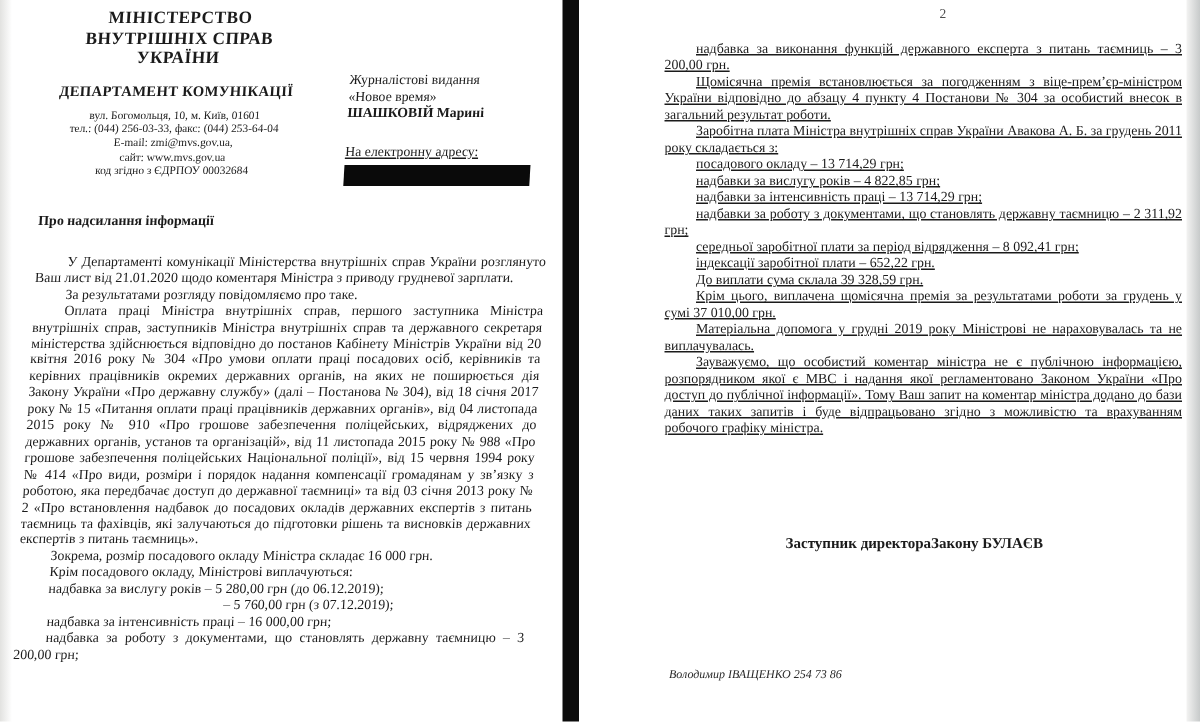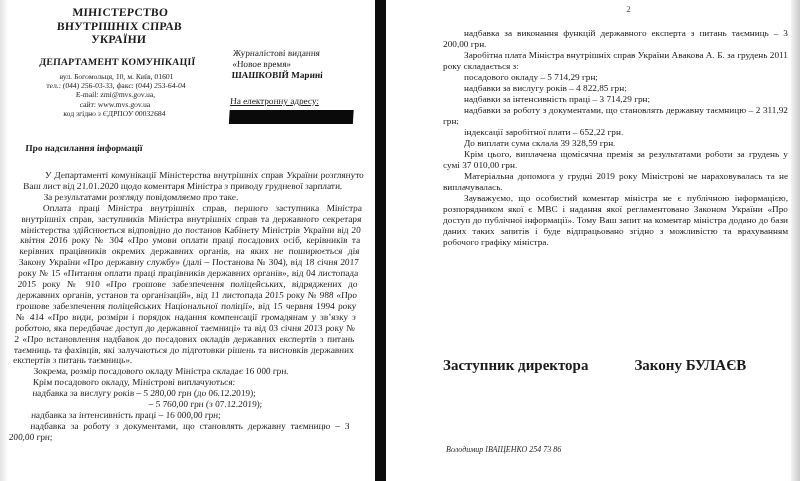--- a/index.html
+++ b/index.html
@@ -34,23 +34,23 @@
     font-size:9.25px;line-height:10.9px;}
   .bodytext p,.p2body p{margin:0;}
   .indent{text-indent:21px;}
   .justify{text-align:justify;}
   .shift{padding-left:138px;}
 
   
   .pagenum{position:absolute;left:57px;top:4px;width:345px;text-align:center;
     text-indent:26px;font-size:9px;color:#4e4e4e;}
   .p2body{position:absolute;left:57px;top:28px;width:345px;
-    font-size:9.25px;line-height:11px;}
+    font-size:9.25px;line-height:11px;text-decoration:underline;}
   .sigrow{position:absolute;left:57px;top:357px;width:333px;display:flex;
-    justify-content:flex-start;font-weight:bold;font-size:15px;gap:46px;}
+    justify-content:center;font-weight:bold;font-size:10px;}
   .contact{position:absolute;left:60px;top:445px;font-size:8px;color:#2a2a2a;font-style:italic;}
 </style>
 </head>
 <body>
 
 <div class="page page1">
   <div class="p1content">
 
     <div class="hdr-left">
       <div class="ministry">МІНІСТЕРСТВО</div>
@@ -91,25 +91,27 @@
   <div class="edge-left"></div>
 </div>
 
 <div class="divider"></div>
 
 <div class="page page2">
   <div class="pagenum">2</div>
 
   <div class="p2body">
     <p class="indent justify">надбавка за виконання функцій державного експерта з питань таємниць – 3 200,00 грн.</p>
+    <p class="indent justify">Щомісячна премія встановлюється за погодженням з віце-прем’єр-міністром України відповідно до абзацу 4 пункту 4 Постанови № 304 за особистий внесок в загальний результат роботи.</p>
     <p class="indent justify">Заробітна плата Міністра внутрішніх справ України Авакова А. Б. за грудень 2011 року складається з:</p>
-    <p class="indent">посадового окладу – 5 714,29 грн;</p>
+    <p class="indent">посадового окладу – 13 714,29 грн;</p>
     <p class="indent">надбавки за вислугу років – 4 822,85 грн;</p>
-    <p class="indent">надбавки за інтенсивність праці – 3 714,29 грн;</p>
+    <p class="indent">надбавки за інтенсивність праці – 13 714,29 грн;</p>
     <p class="indent justify">надбавки за роботу з документами, що становлять державну таємницю – 2 311,92 грн;</p>
+    <p class="indent">середньої заробітної плати за період відрядження – 8 092,41 грн;</p>
     <p class="indent">індексації заробітної плати – 652,22 грн.</p>
     <p class="indent">До виплати сума склала 39 328,59 грн.</p>
     <p class="indent justify">Крім цього, виплачена щомісячна премія за результатами роботи за грудень у сумі 37 010,00 грн.</p>
     <p class="indent justify">Матеріальна допомога у грудні 2019 року Міністрові не нараховувалась та не виплачувалась.</p>
     <p class="indent justify">Зауважуємо, що особистий коментар міністра не є публічною інформацією, розпорядником якої є МВС і надання якої регламентовано Законом України «Про доступ до публічної інформації». Тому Ваш запит на коментар міністра додано до бази даних таких запитів і буде відпрацьовано згідно з можливістю та врахуванням робочого графіку міністра.</p>
   </div>
 
   <div class="sigrow">
     <span>Заступник директора</span>
     <span>Закону БУЛАЄВ</span>

